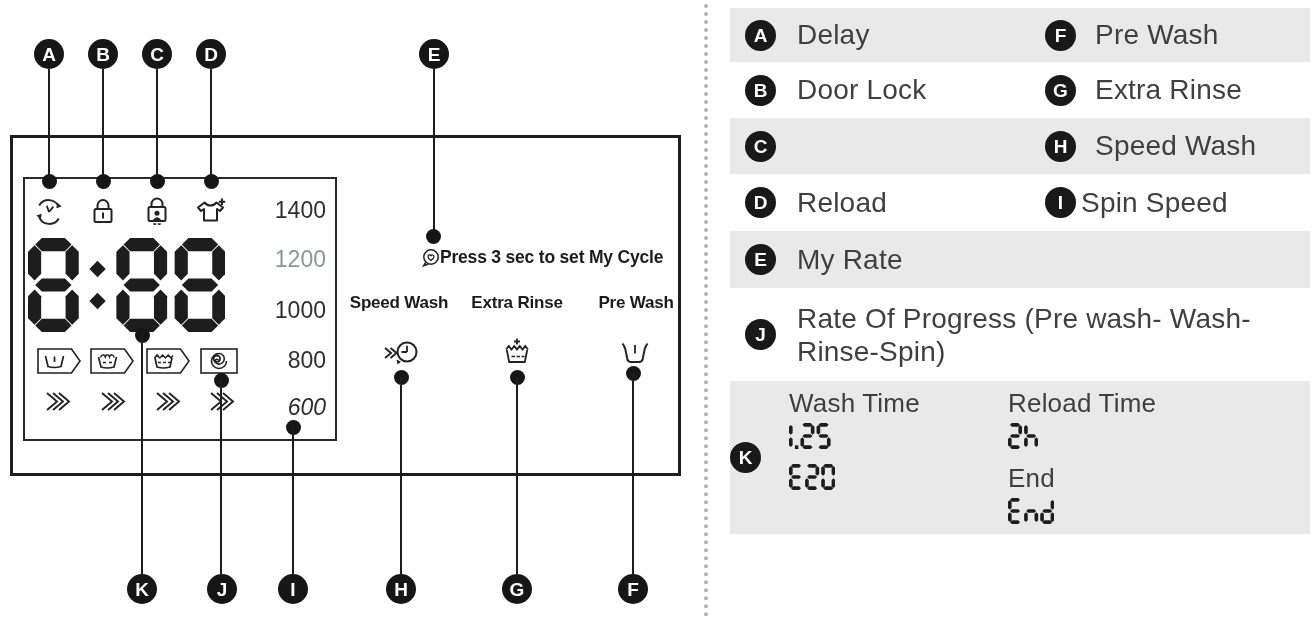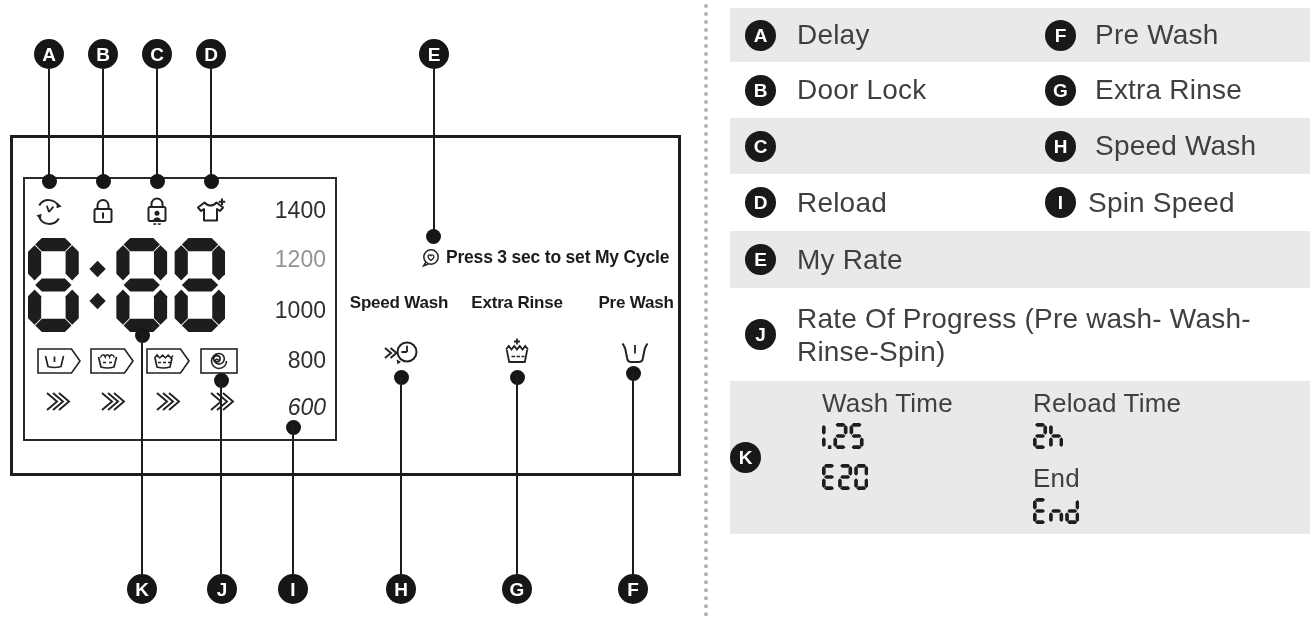--- a/index.html
+++ b/index.html
@@ -11,39 +11,39 @@
   .outer-box{border:3px solid #1d1d1d;background:#fff;}
   .inner-box{border:2px solid #2a2a2a;background:#fff;}
   .vline{width:2px;background:#1d1d1d;}
   .dot{width:15px;height:15px;border-radius:50%;background:#161616;}
   .callout{width:30px;height:30px;border-radius:50%;background:#161616;color:#fff;
            display:flex;align-items:center;justify-content:center;
            font-weight:bold;font-size:19px;line-height:1;}
   .speed-num{width:80px;text-align:right;font-size:23px;color:#2e2e2e;line-height:28px;}
   .speed-dim{color:#8f9499;}
   .panel-label{font-weight:bold;font-size:17px;color:#1b1b1b;text-align:center;letter-spacing:-0.2px;}
-  .hint{display:flex;align-items:center;gap:6px;}
+  .hint{display:flex;align-items:center;}
   .hint-text{font-weight:bold;font-size:17.5px;color:#1b1b1b;letter-spacing:-0.2px;white-space:nowrap;}
 
   
   .divider{width:0;border-left:4px dotted #b0b0b0;}
 
   
   .legend-row{left:730px;width:580px;display:flex;align-items:center;}
   .legend-row.shaded{background:#e9e9e9;}
   .cell{display:flex;align-items:center;}
   .cell.left{width:315px;flex:0 0 315px;}
   .badge{width:31px;height:31px;border-radius:50%;background:#191919;color:#fff;
          display:flex;align-items:center;justify-content:center;
          font-weight:bold;font-size:19px;flex:0 0 31px;line-height:1;}
   .cell .badge{margin-left:15px;}
   .legend-label{margin-left:21px;font-size:28px;color:#3f3f3f;letter-spacing:0.2px;white-space:nowrap;}
   .j-text{margin-left:21px;font-size:28px;color:#3f3f3f;letter-spacing:0.2px;
           width:512px;line-height:33px;white-space:normal;}
-  .k-content{margin-left:61px;padding-top:13px;display:grid;grid-template-columns:207px auto;column-gap:4px;}
+  .k-content{margin-left:28px;padding-top:13px;display:grid;grid-template-columns:207px auto;column-gap:12px;}
   .k-label{font-size:26px;color:#3f3f3f;letter-spacing:0.2px;line-height:28px;}
   .k-seg{height:26px;margin:6px 0 15px 0;}
   svg{display:block;}
 </style>
 </head>
 <body>
 
 <div class="stage">
 
   <div class="abs outer-box" style="left:10px;top:135px;width:665px;height:335px;"></div>
@@ -279,21 +279,21 @@
     </div>
   </div>
 
   <div class="abs legend-row" style="top:174px;height:57px;">
     <div class="cell left">
       <div class="badge">D</div>
       <div class="legend-label">Reload</div>
     </div>
     <div class="cell">
       <div class="badge" style="margin-left:0;">I</div>
-      <div class="legend-label" style="margin-left:12px;">Spin Speed</div>
+      <div class="legend-label" style="margin-left:5px;">Spin Speed</div>
     </div>
   </div>
 
   <div class="abs legend-row shaded" style="top:231px;height:57px;">
     <div class="cell">
       <div class="badge">E</div>
       <div class="legend-label">My Rate</div>
     </div>
   </div>
 

